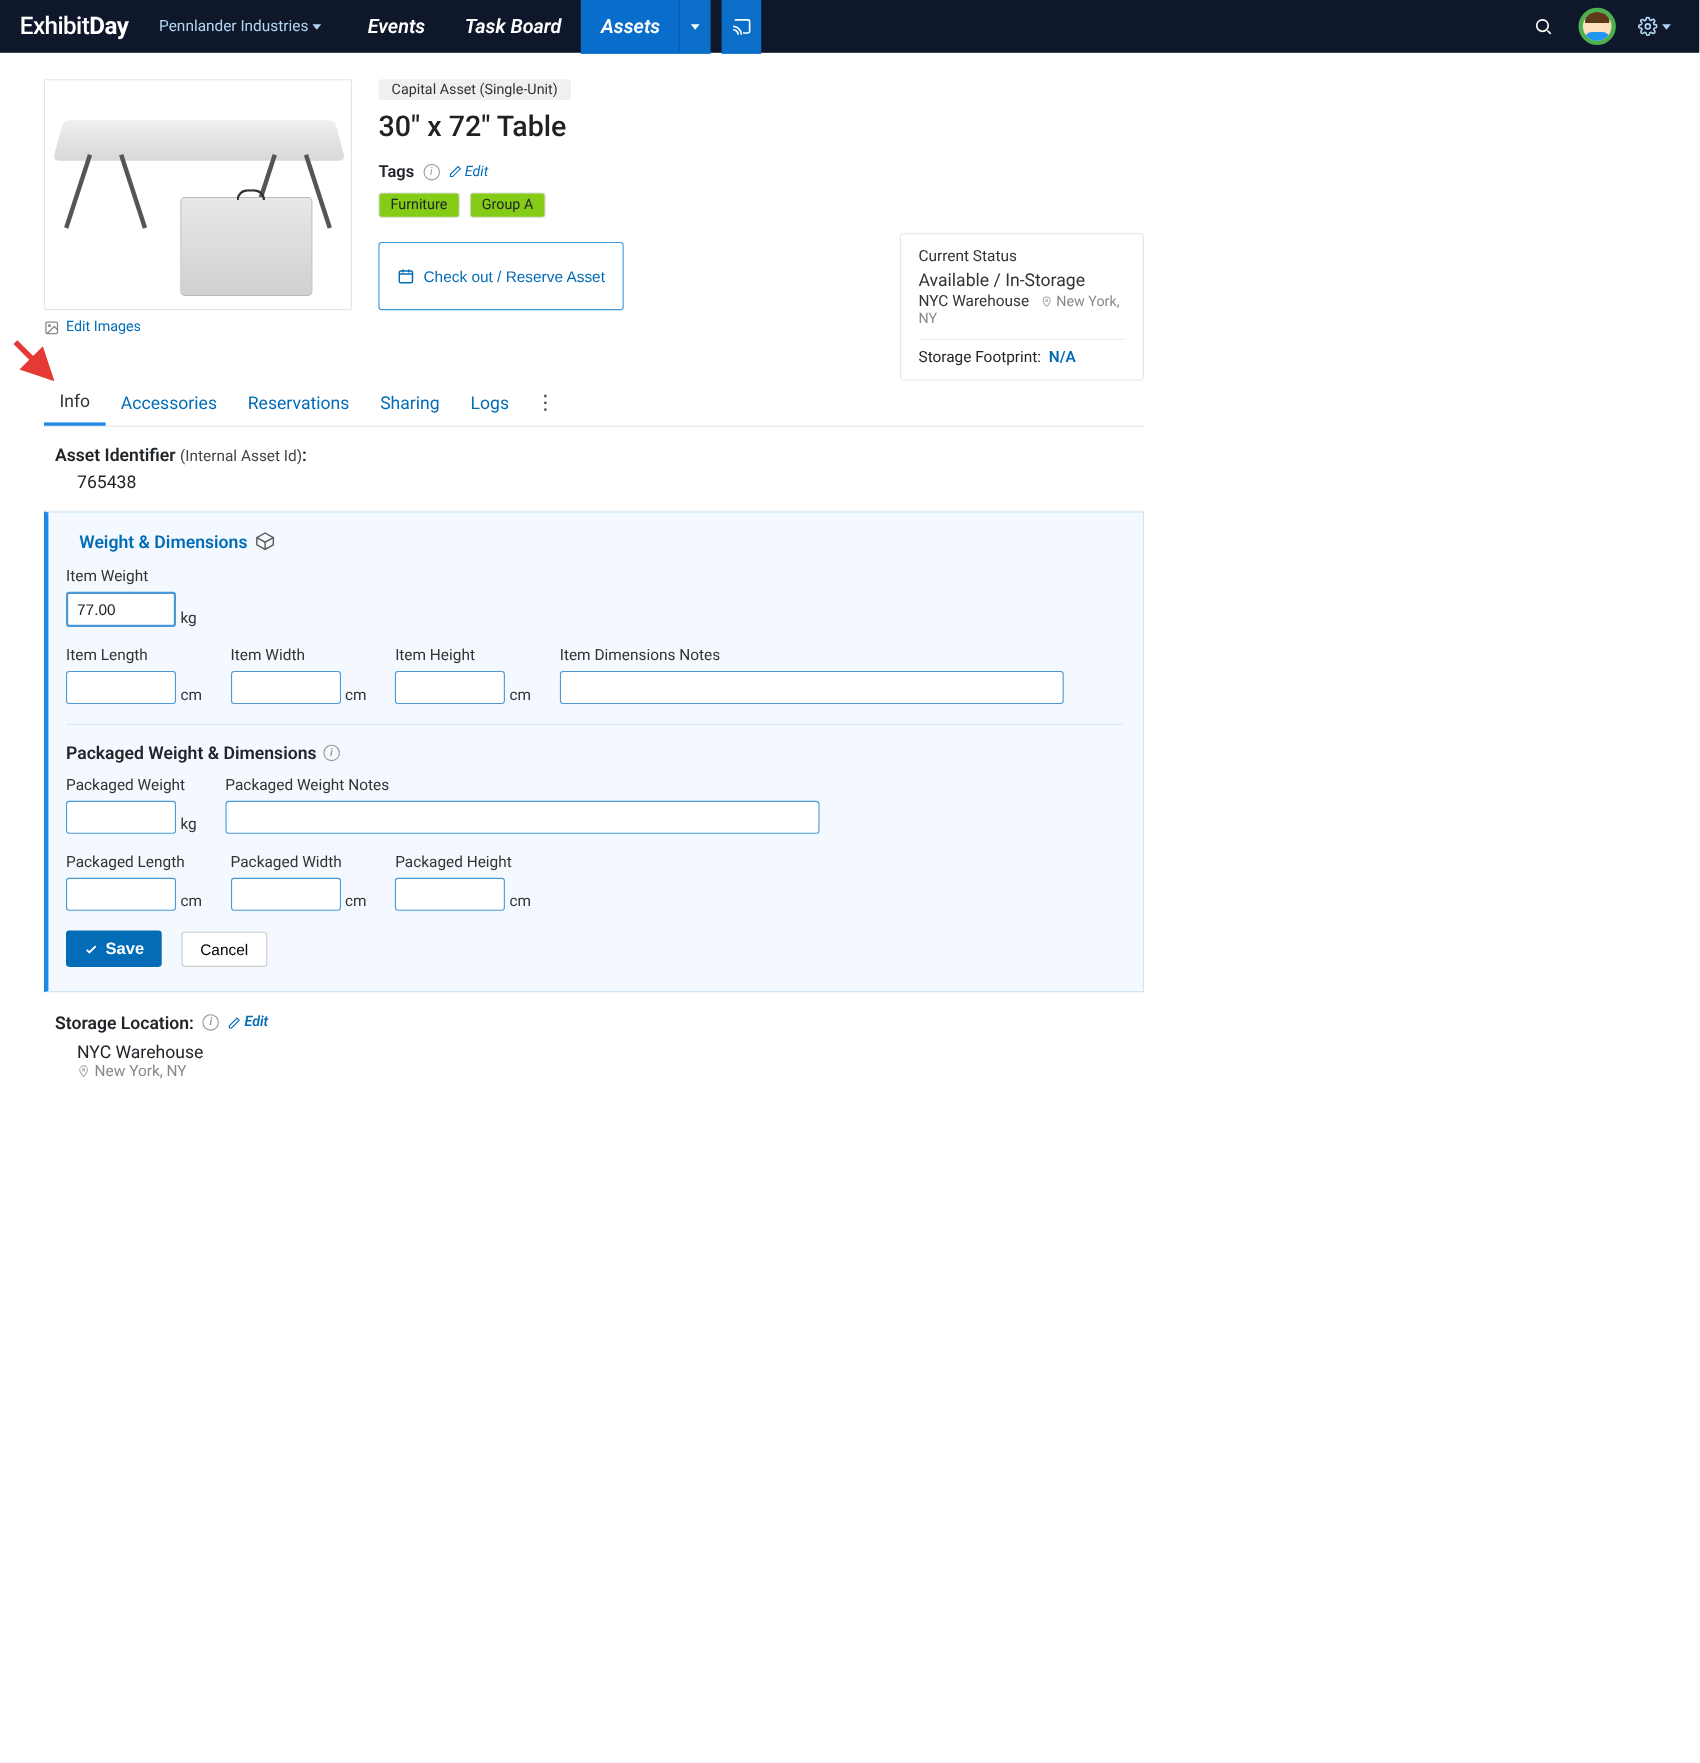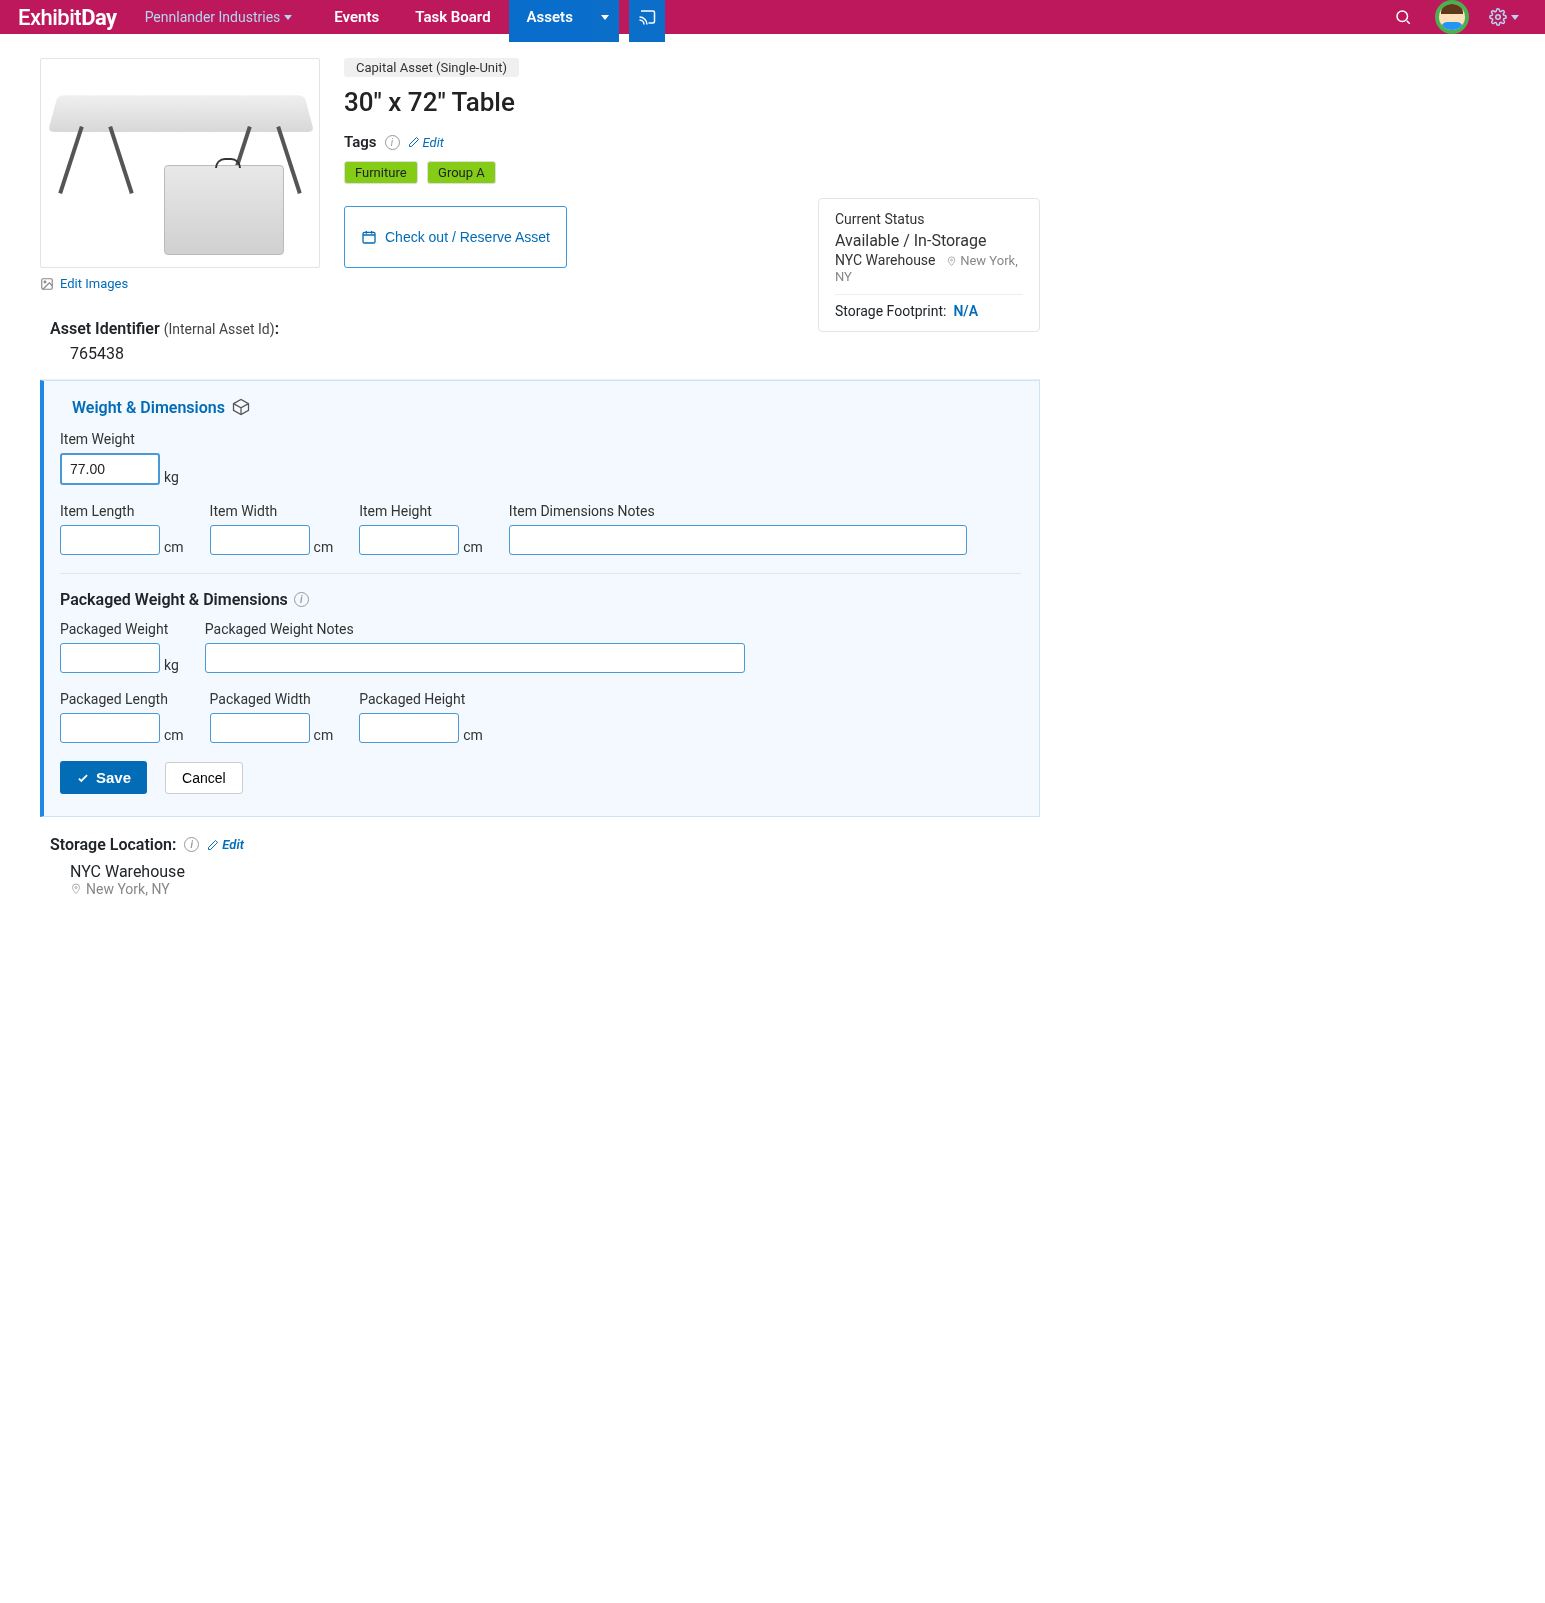--- a/index.html
+++ b/index.html
@@ -1,24 +1,24 @@
 <!DOCTYPE html>
 <html><head>
 <meta charset="utf-8">
 <style>
 * { margin: 0; padding: 0; box-sizing: border-box; }
 body { font-family: -apple-system, BlinkMacSystemFont, "Segoe UI", Roboto, Arial, sans-serif; background: #fff; color: #212529; font-size: 14px; }
 
 
-.topnav { background: #be185d; color: #fff; display: flex; align-items: center; height: 34px; padding: 0 18px; }
+.topnav { background: #0f172a; color: #fff; display: flex; align-items: center; height: 48px; padding: 0 18px; }
 .logo { font-size: 22px; font-weight: 500; letter-spacing: -0.5px; margin-right: 28px; }
 .logo b { font-weight: 700; }
 .workspace { color: #b3d6f2; font-size: 14px; cursor: pointer; display: flex; align-items: center; gap: 4px; margin-right: 24px; }
 .nav-items { display: flex; align-items: stretch; height: 50px; }
-.nav-item { color: #fff; font-weight: 600; font-size: 15px; padding: 0 18px; display: flex; align-items: center; cursor: pointer; }
+.nav-item { color: #fff; font-weight: 600; font-size: 18px; padding: 0 18px; display: flex; align-items: center; cursor: pointer; font-style: italic; }
 .nav-item.active { background: #096dcb; }
 .nav-dd { background: #0b6ec9; padding: 0 10px; display: flex; align-items: center; cursor: pointer; }
 .nav-icon-btn { background: #0b6ec9; margin-left: 10px; width: 36px; height: 50px; display: flex; align-items: center; justify-content: center; cursor: pointer; }
 .spacer { flex: 1; }
 .search-btn { width: 40px; display: flex; justify-content: center; cursor: pointer; }
 .avatar { width: 34px; height: 34px; border-radius: 50%; background: #4caf50; margin: 0 12px; display:flex; align-items:center; justify-content:center; position:relative; cursor:pointer;}
 .avatar-face { width:26px; height:26px; border-radius:50%; background:#ffe0bd; position:relative; overflow:hidden;}
 .avatar-hair { position:absolute; top:-2px; left:2px; right:2px; height:12px; background:#5d3a1a; border-radius:10px 10px 0 0;}
 .avatar-body { position:absolute; bottom:-6px; left:2px; right:2px; height:14px; background:#2196f3; border-radius:6px 6px 0 0;}
 .gear-btn { display: flex; align-items: center; gap: 4px; cursor: pointer; padding: 0 8px;}
@@ -203,20 +203,38 @@
         </div>
         <hr>
         <div>
           <span>Storage Footprint:</span>&nbsp;
           <a href="#">N/A</a>
         </div>
       </div>
     </div>
   </div>
 
+  <div class="tabs-wrap" style="position:relative;">
+    <svg style="position:absolute; left:-30px; top:-38px;" width="46" height="46" viewBox="0 0 46 46">
+      <defs>
+          <marker id="ah1" markerWidth="6" markerHeight="6" refX="5" refY="3" orient="auto">
+            <path d="M0,0 L6,3 L0,6 Z" fill="#e53935"></path>
+          </marker>
+        </defs>
+      <line x1="4" y1="4" x2="36" y2="36" stroke="#e53935" stroke-width="5" marker-end="url(#ah1)"></line>
+    </svg>
+    <div class="tabs">
+      <div class="tab active">Info</div>
+      <div class="tab">Accessories</div>
+      <div class="tab">Reservations</div>
+      <div class="tab">Sharing</div>
+      <div class="tab">Logs</div>
+      <div class="tab-more">⋮</div>
+    </div>
+  </div>
 
   <div class="section">
     <div class="section-label">
       <span>Asset Identifier</span> <span class="sub">(Internal Asset Id)</span><span>:</span>
     </div>
     <div class="section-value">765438</div>
   </div>
 
 
   <div class="wd-panel">

